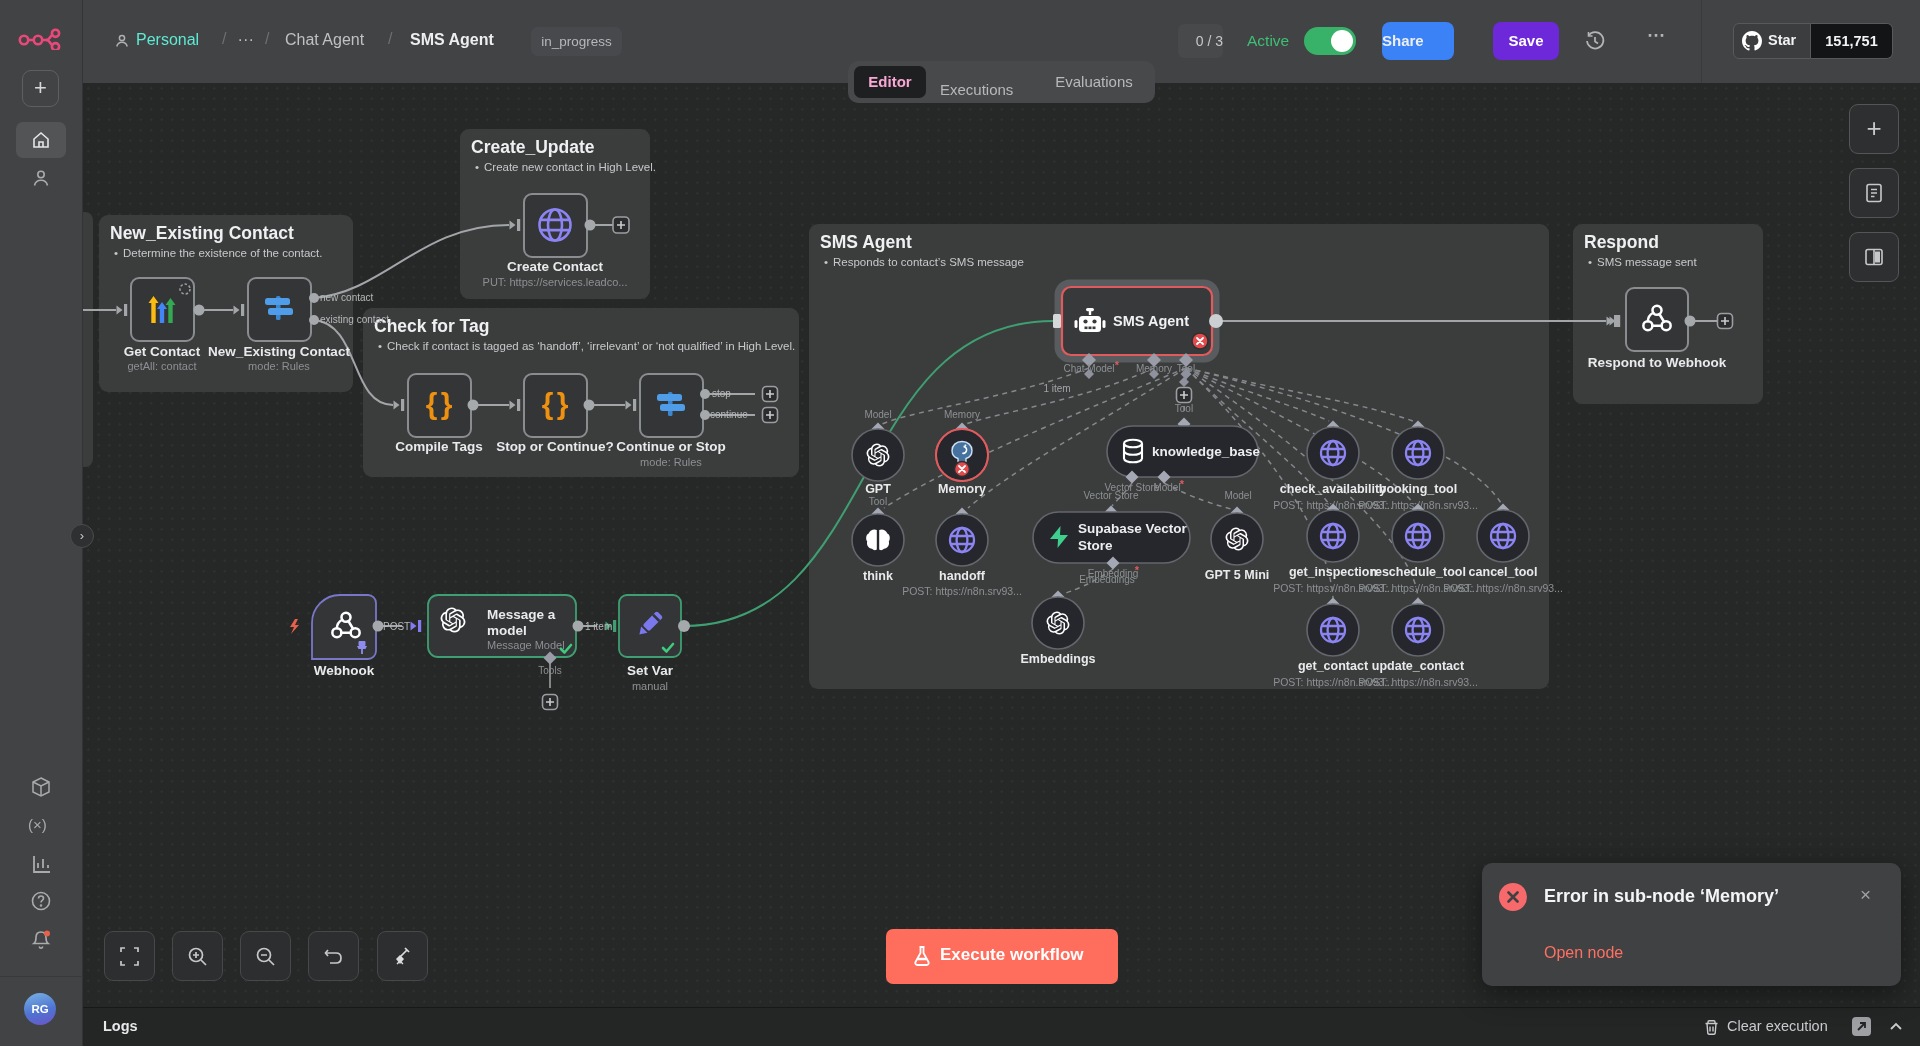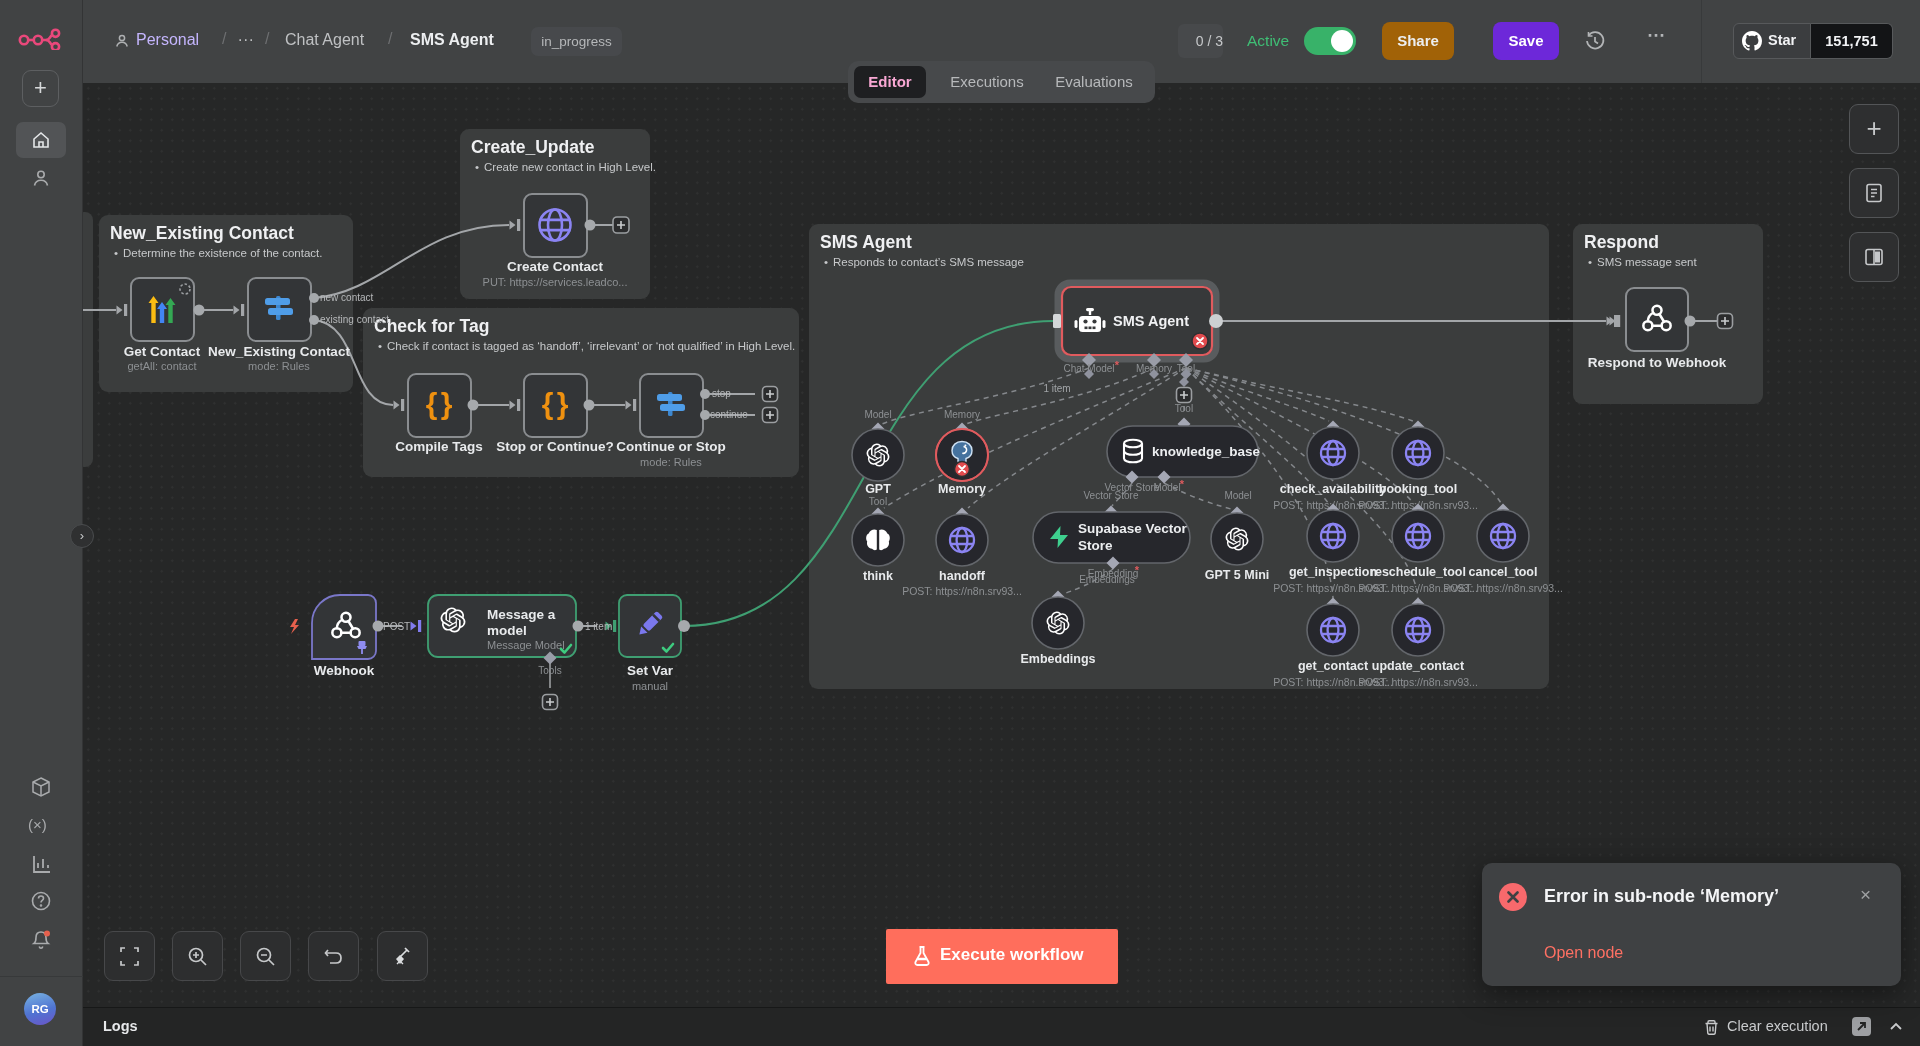--- a/index.html
+++ b/index.html
@@ -367,54 +367,54 @@
     <path d="M1609.5,316.5 L1615.5,321 L1609.5,325.5 Z" fill="#a3a6a9"></path>
     <rect x="1617" y="315 " width="3.2" height="12" fill="#a3a6a9"></rect>
     <circle cx="1690" cy="321" r="5.5" fill="#a6a9ac"></circle>
     <text x="1657" y="367" font-size="13.5" fill="#e8eaec" font-weight="600" text-anchor="middle" font-family="Liberation Sans, sans-serif">Respond to Webhook</text>
   </svg>
 <div id="header">
     <svg class="abs" style="left:114px;top:33px" width="16" height="16" viewBox="0 0 16 16">
       <circle cx="8" cy="5" r="2.6" fill="none" stroke="#aeb0b2" stroke-width="1.5"></circle>
       <path d="M2.8,13.5 C3.5,10.5 5.5,9.3 8,9.3 C10.5,9.3 12.5,10.5 13.2,13.5" fill="none" stroke="#aeb0b2" stroke-width="1.5"></path>
     </svg>
-    <div class="abs" style="left:136px;top:31px;font-size:16px;color:#c4b5fd">Personal</div>
+    <div class="abs" style="left:136px;top:31px;font-size:16px;color:#5eead4">Personal</div>
     <div class="abs" style="left:222px;top:30px;font-size:16px;color:#6d6f71">/</div>
     <div class="abs" style="left:238px;top:27px;font-size:16px;color:#bfc1c3;letter-spacing:1px">...</div>
     <div class="abs" style="left:265px;top:30px;font-size:16px;color:#6d6f71">/</div>
     <div class="abs" style="left:285px;top:31px;font-size:16px;color:#bfc1c3">Chat Agent</div>
     <div class="abs" style="left:388px;top:30px;font-size:16px;color:#6d6f71">/</div>
     <div class="abs" style="left:410px;top:31px;font-size:16px;color:#eceef0;font-weight:600">SMS Agent</div>
     <div class="abs" style="left:531px;top:27px;width:91px;height:29px;background:#47494c;border-radius:7px;color:#b6b8ba;font-size:13.5px;line-height:29px;text-align:center">in_progress</div>
     <div class="abs" style="left:1178px;top:24px;width:45px;height:34px;background:#47494b;border-radius:6px;color:#c6c8ca;font-size:14px;line-height:34px;text-align:right;box-sizing:border-box">0 / 3</div>
     <div class="abs" style="left:1247px;top:32px;font-size:15.5px;color:#3fbe75;font-weight:500">Active</div>
     <div class="abs" style="left:1304px;top:27px;width:52px;height:28px;background:#38b269;border-radius:14px">
       <div class="abs" style="left:27px;top:3px;width:22px;height:22px;background:#fff;border-radius:50%"></div>
     </div>
-    <div class="abs" style="left:1382px;top:22px;width:72px;height:38px;background:#a16207;border-radius:8px;color:#eceef0;font-size:15px;font-weight:600;line-height:38px;text-align:center">Share</div>
+    <div class="abs" style="left:1382px;top:22px;width:72px;height:38px;background:#3b82f6;border-radius:8px;color:#eceef0;font-size:15px;font-weight:600;line-height:38px;text-align:left">Share</div>
     <div class="abs" style="left:1493px;top:22px;width:66px;height:38px;background:#6d28d9;border-radius:8px;color:#fff;font-size:15px;font-weight:600;line-height:38px;text-align:center">Save</div>
     <svg class="abs" style="left:1584px;top:30px" width="22" height="22" viewBox="0 0 22 22">
       <g fill="none" stroke="#b3b5b7" stroke-width="1.7">
         <path d="M4.5,5.5 A 8.2 8.2 0 1 1 3,11"></path>
         <path d="M4.5,2 V6 H8.5" stroke-width="1.6"></path>
         <path d="M11,7 V11.5 L14,13.5"></path>
       </g>
     </svg>
     <div class="abs" style="left:1647px;top:24px;font-size:18px;color:#b3b5b7;letter-spacing:1px;font-weight:700">⋯</div>
     <div class="abs" style="left:1701px;top:0px;width:1px;height:83px;background:#383a3b"></div>
     <div class="abs" style="left:1733px;top:23px;width:78px;height:36px;background:#3b3d3f;border:1px solid #57595b;border-radius:6px 0 0 6px;box-sizing:border-box"></div>
     <svg class="abs" style="left:1742px;top:31px" width="20" height="20" viewBox="0 0 16 16">
       <path fill="#fff" d="M8 0C3.58 0 0 3.58 0 8c0 3.54 2.29 6.53 5.47 7.59.4.07.55-.17.55-.38 0-.19-.01-.82-.01-1.49-2.01.37-2.53-.49-2.69-.94-.09-.23-.48-.94-.82-1.13-.28-.15-.68-.52-.01-.53.63-.01 1.08.58 1.23.82.72 1.21 1.87.87 2.33.66.07-.52.28-.87.51-1.07-1.78-.2-3.64-.89-3.64-3.95 0-.87.31-1.59.82-2.15-.08-.2-.36-1.02.08-2.12 0 0 .67-.21 2.2.82.64-.18 1.32-.27 2-.27s1.36.09 2 .27c1.53-1.04 2.2-.82 2.2-.82.44 1.1.16 1.92.08 2.12.51.56.82 1.27.82 2.15 0 3.07-1.87 3.75-3.65 3.95.29.25.54.73.54 1.48 0 1.07-.01 1.93-.01 2.2 0 .21.15.46.55.38A8.01 8.01 0 0 0 16 8c0-4.42-3.58-8-8-8z"></path>
     </svg>
     <div class="abs" style="left:1768px;top:32px;font-size:14.5px;color:#f2f3f5;font-weight:700">Star</div>
     <div class="abs" style="left:1811px;top:23px;width:82px;height:36px;background:#131416;border:1px solid #57595b;border-left:none;border-radius:0 6px 6px 0;color:#f2f3f5;font-size:14.5px;font-weight:700;line-height:34px;text-align:center;box-sizing:border-box">151,751</div>
   </div>
 <div class="abs" style="left:848px;top:61px;width:307px;height:42px;background:#47494b;border-radius:10px;z-index:7">
     <div class="abs" style="left:6px;top:5px;width:72px;height:32px;background:#1e1f21;border-radius:7px;color:#f9a8d4;font-size:15px;font-weight:600;line-height:32px;text-align:center">Editor</div>
-    <div class="abs" style="left:92px;top:6px;width:94px;height:30px;color:#b7b9bb;font-size:15px;line-height:30px;text-align:center">Executions</div>
+    <div class="abs" style="left:92px;top:14px;width:94px;height:30px;color:#b7b9bb;font-size:15px;line-height:30px;">Executions</div>
     <div class="abs" style="left:196px;top:6px;width:100px;height:30px;color:#b7b9bb;font-size:15px;line-height:30px;text-align:center">Evaluations</div>
   </div>
 <div id="sidebar">
     <svg class="abs" style="left:17px;top:27px" width="48" height="23" viewBox="0 0 48 23">
       <g fill="none" stroke="#e9487b" stroke-width="2.6">
         <circle cx="7" cy="13" r="4.2"></circle>
         <circle cx="21" cy="13" r="4.2"></circle>
         <path d="M25.2,13 H29 C31,13 32,12 33,10.5 L34.5,8.2"></path>
         <path d="M29,13 C31,13 32,14 33,15.5 L34.5,17.8"></path>
         <circle cx="38.5" cy="6.3" r="3.6"></circle>
@@ -521,21 +521,21 @@
 <div class="abs" style="left:377px;top:931px;width:51px;height:50px;background:#2d2e2f;border:1px solid #47484a;border-radius:9px;box-sizing:border-box;z-index:4">
     <svg class="abs" style="left:14px;top:13px" width="22" height="22" viewBox="0 0 22 22">
       <g stroke="#dadcde" fill="none" stroke-width="1.7">
         <path d="M13,3 L17,7"></path>
         <path d="M15,5 L8,12"></path>
       </g>
       <path d="M8,10 L12,14 L8,19 L4,14 Z" fill="#dadcde"></path>
       <path d="M5,19 L8,16 M9,17 L11,19" stroke="#dadcde" stroke-width="1.4"></path>
     </svg>
   </div>
-<div class="abs" style="left:886px;top:929px;width:232px;height:55px;background:#ff6e5c;border-radius:2px;z-index:4">
+<div class="abs" style="left:886px;top:929px;width:232px;height:55px;background:#ff6e5c;border-radius:7px;z-index:4">
     <svg class="abs" style="left:26px;top:16px" width="20" height="22" viewBox="0 0 20 22">
       <g fill="none" stroke="#fff" stroke-width="1.8">
         <path d="M7.5,2 H12.5 M8.5,2 V8 L3.5,17 C2.8,18.4 3.8,20 5.4,20 H14.6 C16.2,20 17.2,18.4 16.5,17 L11.5,8 V2"></path>
         <path d="M5.5,14 H14.5" stroke-width="2.5"></path>
       </g>
     </svg>
     <div class="abs" style="left:54px;top:16px;color:#fff;font-size:17px;font-weight:600">Execute workflow</div>
   </div>
 <div class="abs" style="left:1482px;top:863px;width:419px;height:123px;background:#3f4143;border-radius:10px;box-shadow:0 8px 30px rgba(0,0,0,0.45);z-index:8">
     <div class="abs" style="left:17px;top:20px;width:28px;height:28px;background:#f8696c;border-radius:50%"></div>

